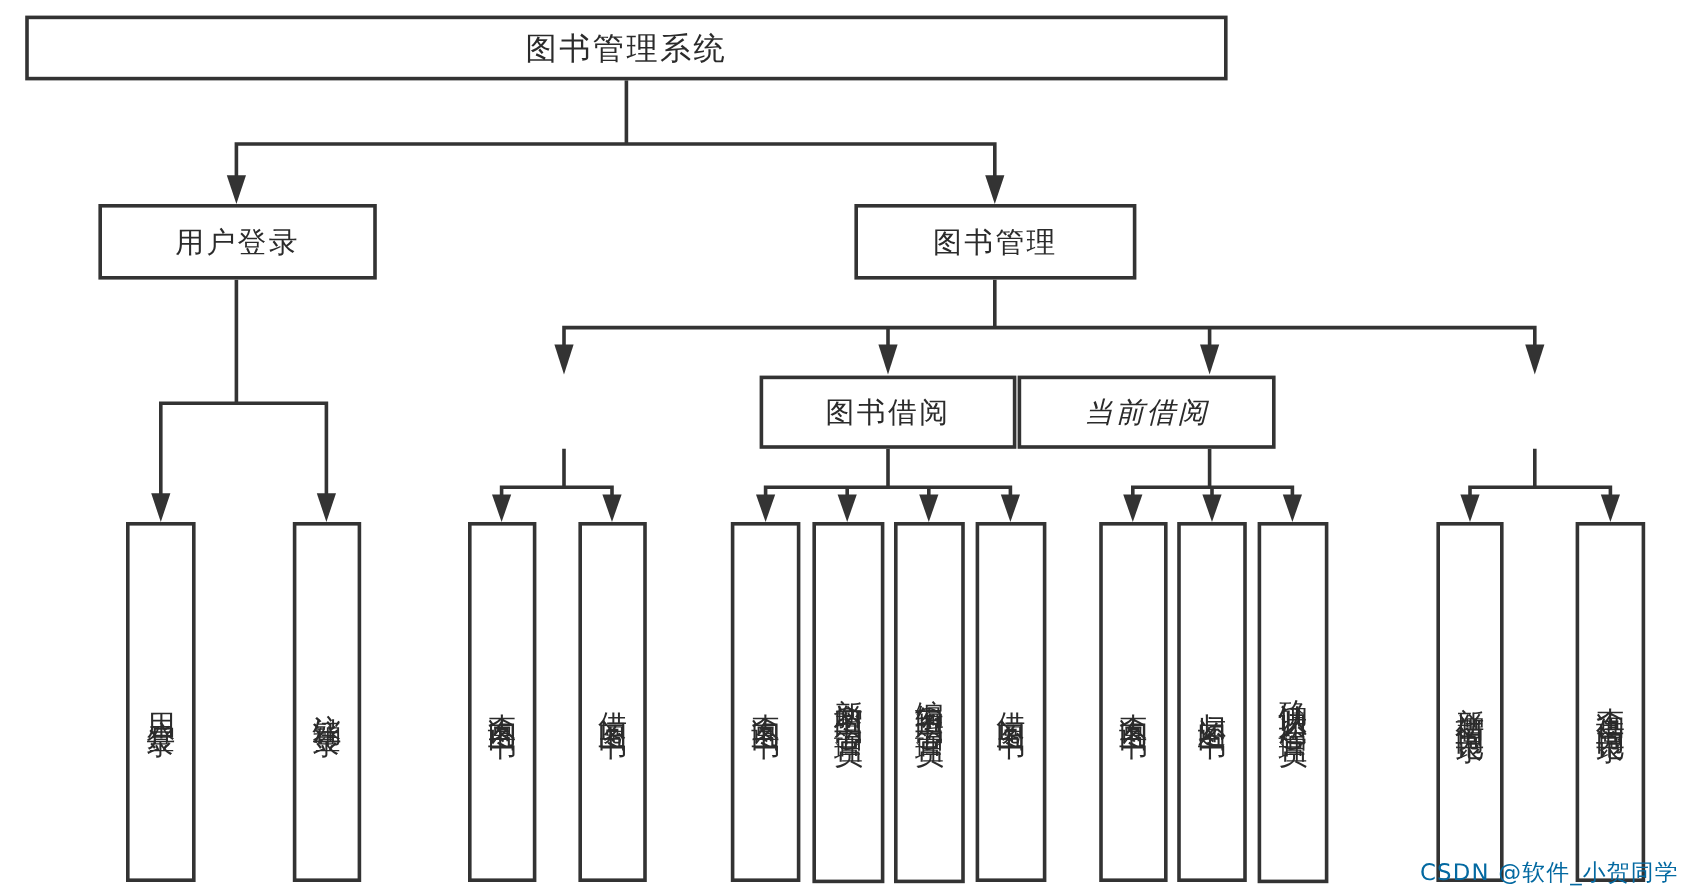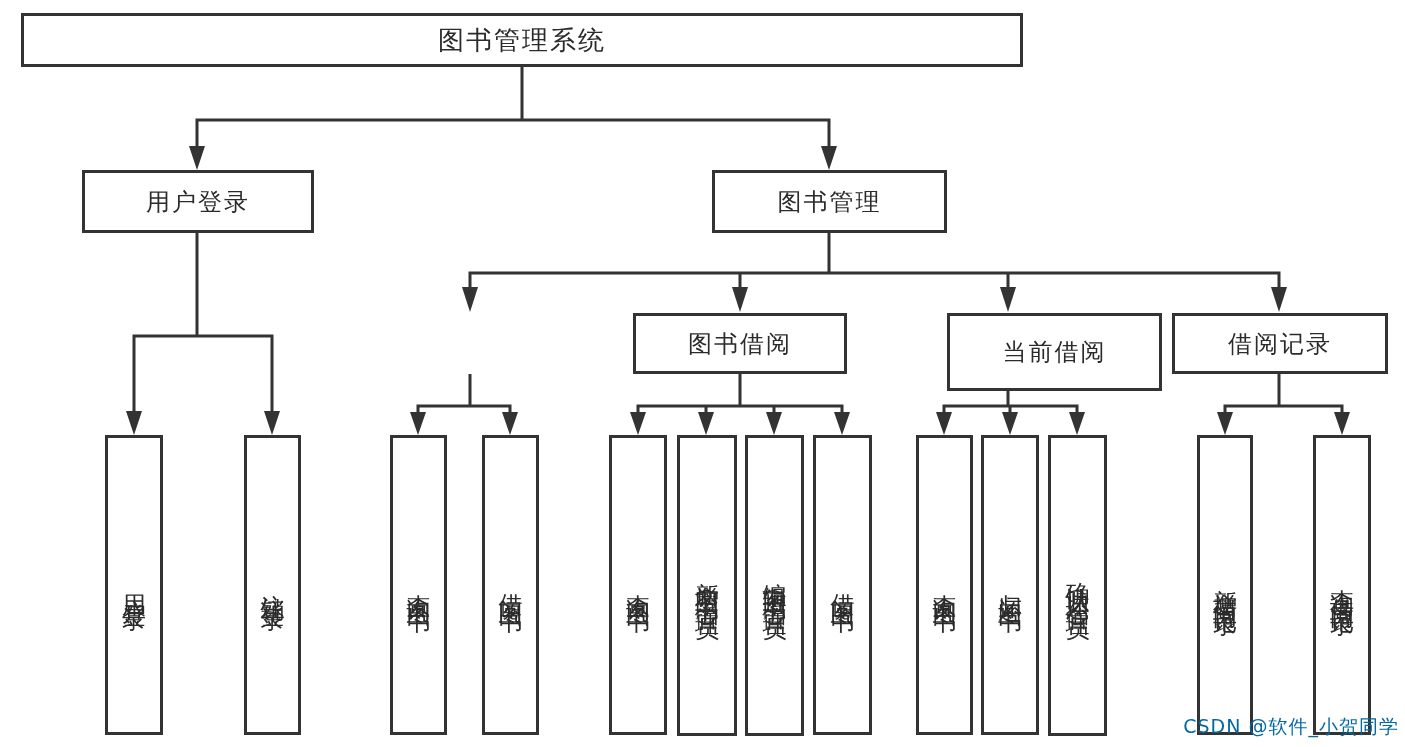--- a/index.html
+++ b/index.html
@@ -113,25 +113,22 @@
   <div class="box" style="left:82px; top:170px; width:232px; height:63px;">
     <span class="hlabel">用户登录</span>
   </div>
   <div class="box" style="left:712px; top:170px; width:235px; height:63px;">
     <span class="hlabel">图书管理</span>
   </div>
 
   <div class="box" style="left:633px; top:313px; width:214px; height:61px;">
     <span class="hlabel">图书借阅</span>
   </div>
-  <div class="box" style="left:947px; top:313px; width:215px; height:78px;">
+  <div class="box" style="left:848px; top:313px; width:215px; height:61px;font-style:italic;">
     <span class="hlabel">当前借阅</span>
-  </div>
-  <div class="box" style="left:1172px; top:313px; width:216px; height:61px;">
-    <span class="hlabel">借阅记录</span>
   </div>
 
   <div class="box" style="left:105px; top:435px; width:58px; height:300px;">
     <span class="vtext">用户登录</span>
   </div>
   <div class="box" style="left:244px; top:435px; width:57px; height:300px;">
     <span class="vtext">注销登录</span>
   </div>
 
   <div class="box" style="left:390px; top:435px; width:57px; height:300px;">

